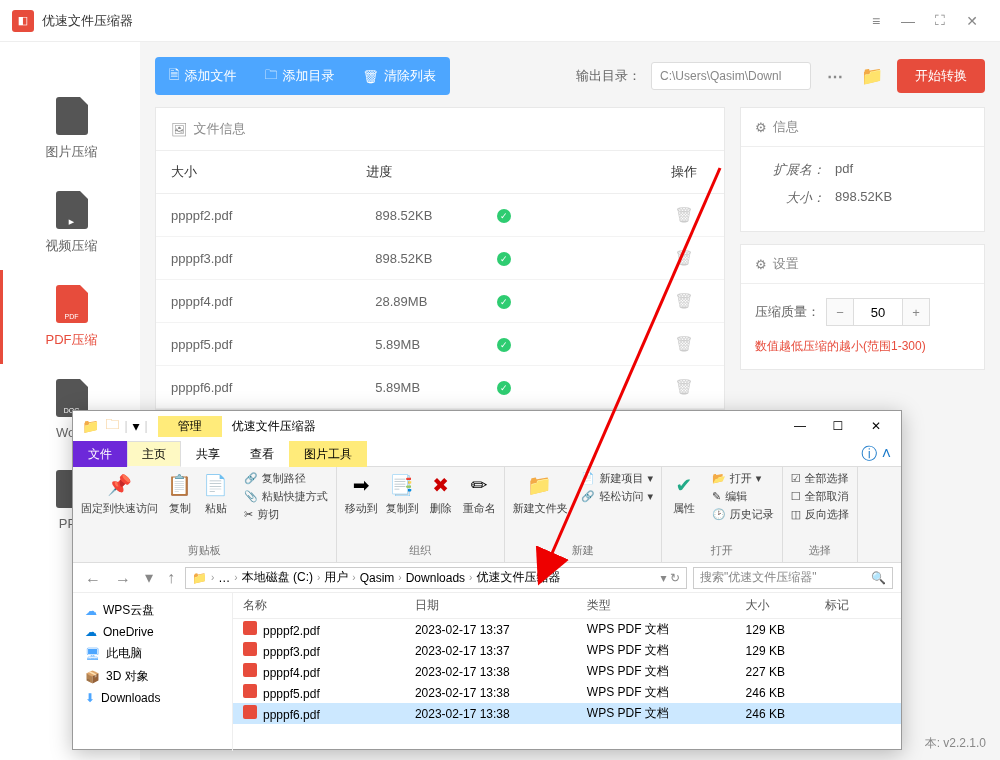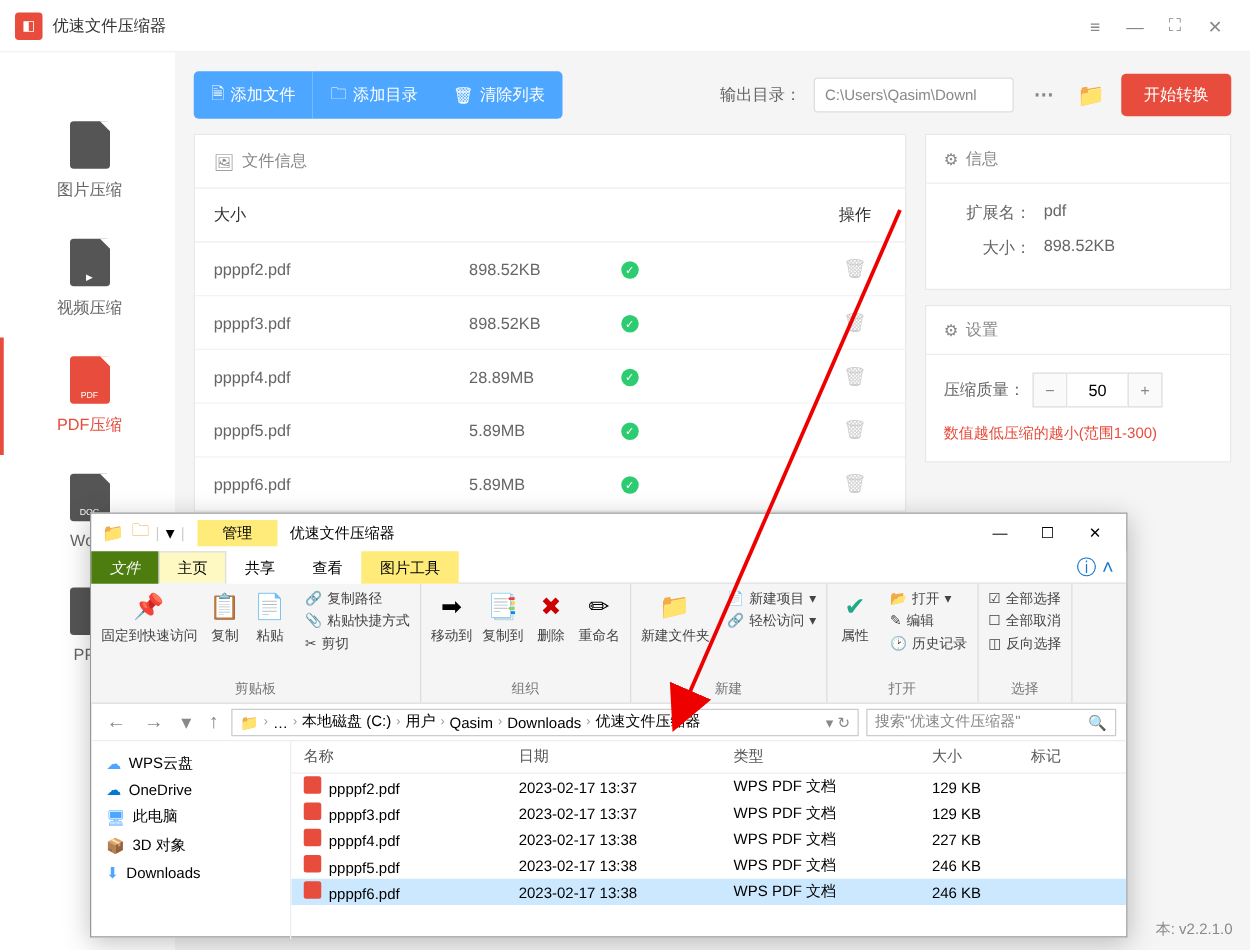--- a/index.html
+++ b/index.html
@@ -47,41 +47,41 @@
 .table-row { display: flex; padding: 12px 15px; border-bottom: 1px solid #f3f3f3; font-size: 13px; color: #666; align-items: center; }
 .progress-bar { width: 130px; height: 14px; background: #2ecc71; border-radius: 8px; }
 .progress-check { width: 14px; height: 14px; border-radius: 50%; background: #2ecc71; color: #fff; display: inline-flex; align-items: center; justify-content: center; font-size: 9px; margin-left: 8px; }
 .trash { color: #ccc; cursor: pointer; font-size: 15px; }
 
 .info-panel { width: 245px; display: flex; flex-direction: column; gap: 12px; }
 .info-box { background: #fff; border: 1px solid #e8e8e8; }
 .info-head { padding: 10px 14px; border-bottom: 1px solid #eee; font-size: 13px; color: #888; display: flex; align-items: center; gap: 6px; }
 .info-body { padding: 14px; font-size: 13px; color: #666; }
 .info-line { margin-bottom: 10px; display:flex; }
-.info-line .k { width:70px; text-align:right; margin-right:10px; }
+.info-line .k { width:70px; text-align:right; margin-right:10px;font-style:italic; }
 .setting-row { display: flex; align-items: center; gap: 6px; margin-bottom: 12px; }
 .stepper { display: flex; }
 .step-btn { width: 28px; height: 28px; border: 1px solid #ddd; background: #fafafa; cursor: pointer; display: flex; align-items: center; justify-content: center; color: #888; }
 .step-input { width: 48px; height: 28px; border: 1px solid #ddd; border-left:0; border-right:0; text-align: center; font-size: 13px; }
 .setting-note { color: #e74c3c; font-size: 12px; }
 
 .version { position: absolute; bottom: 8px; right: 14px; font-size: 12px; color: #888; }
 
 
 .explorer { position: absolute; left: 72px; top: 410px; width: 830px; height: 340px; background: #fff; border: 1px solid #999; box-shadow: 0 4px 20px rgba(0,0,0,0.25); }
 .ex-title { height: 30px; display: flex; align-items: center; padding: 0 6px; font-size: 12px; }
 .ex-title .fold { font-size: 14px; margin: 0 3px; }
 .ex-title .pipe { color:#ccc; margin:0 2px; }
 .ex-title .manage { background: #ffeb7a; padding: 2px 20px; margin-left: 8px; }
 .ex-title .ex-name { margin-left: 10px; }
 .ex-title .spacer { flex: 1; }
 .ex-title .wbtn2 { width: 38px; text-align: center; cursor: pointer; }
 .ex-tabs { height: 26px; display: flex; align-items: stretch; background: #fff; }
 .ex-tab { padding: 3px 14px; font-size: 12px; border: 1px solid transparent; cursor: pointer; display:flex; align-items:center; }
-.ex-tab.file { background: #4d7c0f; color: #fff; font-style: italic; }
+.ex-tab.file { background: #6d28d9; color: #fff; }
 .ex-tab.sel { background: #fef9c3; border-color: #ddd; border-bottom: 1px solid #f5f5f5; }
 .ex-tabs .spacer { flex:1; border-bottom:1px solid #ddd; }
 .ex-help { padding:3px 10px; color:#1979ca; border-bottom:1px solid #ddd; }
 .ex-ribbon { height: 96px; background: #f5f5f5; border-bottom: 1px solid #ddd; display: flex; font-size: 11px; }
 .rib-sec { border-right: 1px solid #ddd; padding: 4px 8px; display: flex; flex-direction: column; align-items: center; justify-content: space-between; }
 .rib-big { display: flex; gap: 8px; }
 .rib-item { display: flex; flex-direction: column; align-items: center; gap: 2px; cursor: pointer; }
 .rib-icon { width: 28px; height: 28px; display: flex; align-items: center; justify-content: center; font-size: 20px; }
 .rib-label2 { font-size: 11px; color: #444; text-align: center; }
 .rib-small-list { display:flex; flex-direction:column; gap:3px; align-items:flex-start; margin-left:6px; }
@@ -182,20 +182,21 @@
     </div>
 
     <div class="content-row">
       <div class="file-panel">
         <div class="panel-header">
             <span>🖼</span>
             <span>文件信息</span>
           </div>
         <div class="table-header">
           <div class="col-size">大小</div>
+          <div class="col-progress">进度</div>
           <div class="col-action">操作</div>
         </div>
         <div id="file-rows">
             <div class="table-row">
     <div class="col-name">ppppf2.pdf</div>
     <div class="col-size">898.52KB</div>
     <div class="col-progress"><span class="progress-bar"></span><span class="progress-check">✓</span></div>
     <div class="col-action"><span class="trash">🗑</span></div>
   </div>
             <div class="table-row">

